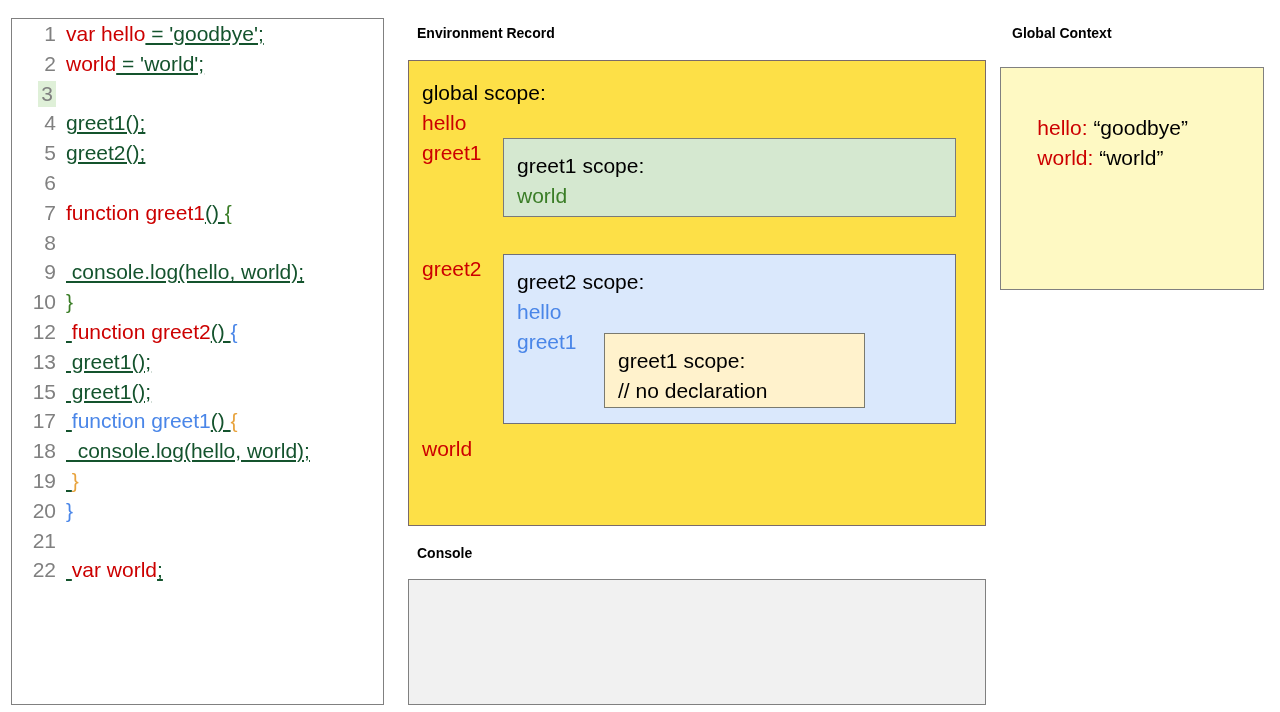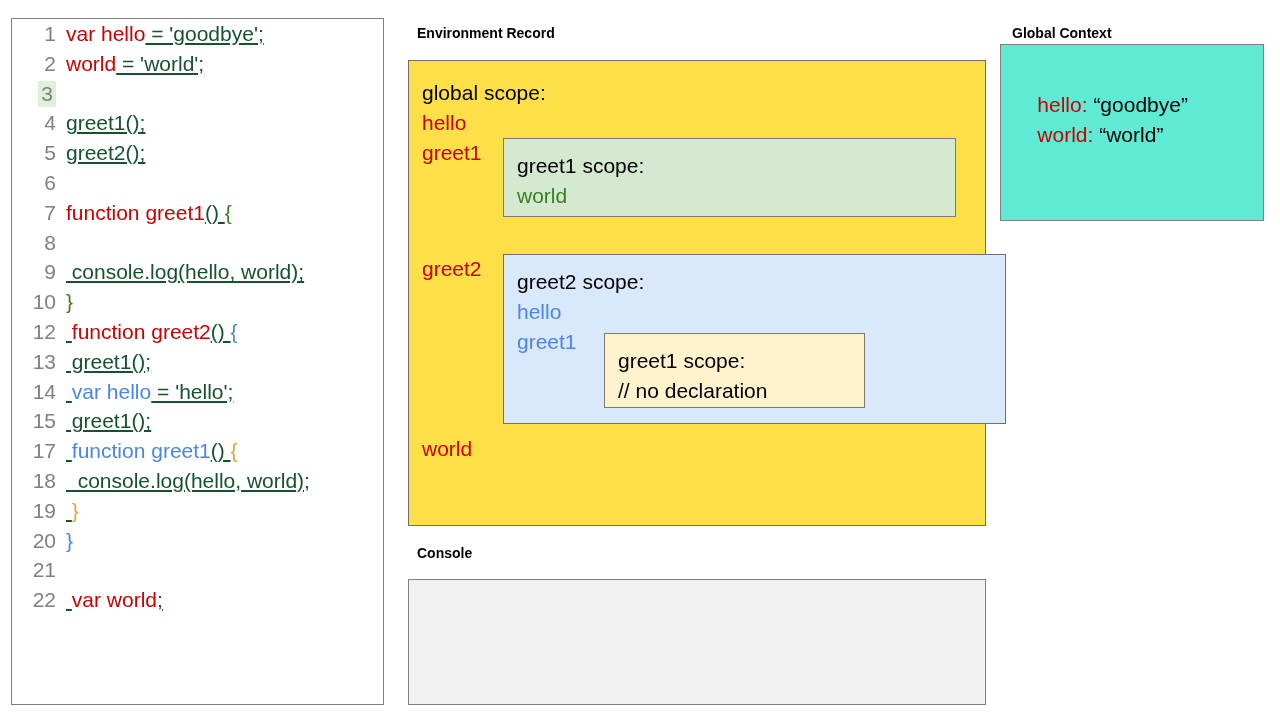--- a/index.html
+++ b/index.html
@@ -109,21 +109,21 @@
     width: 453px;
     height: 79px;
     background: #d5e8d0;
     border: 1px solid #7a7a7a;
     box-sizing: border-box;
   }
   #greet2-scope-box {
     position: absolute;
     left: 94px;
     top: 193px;
-    width: 503px;
+    width: 453px;
     height: 170px;
     background: #dae8fc;
     border: 1px solid #6f6f7a;
     box-sizing: border-box;
   }
   #greet1-inner-box {
     position: absolute;
     left: 100px;
     top: 78px;
     width: 261px;
@@ -171,24 +171,24 @@
     line-height: 30px;
     color: #000000;
     white-space: pre-wrap;
   }
 
   
   #gc-title { left: 1012px; top: 26px; }
   #global-context-box {
     position: absolute;
     left: 1000px;
-    top: 44px;
+    top: 67px;
     width: 264px;
-    height: 177px;
-    background: #5eead4;
+    height: 223px;
+    background: #fef9c3;
     border: 1px solid #808080;
     box-sizing: border-box;
   }
   .gc-row {
     position: absolute;
     left: 13px;
     font-size: 21px;
     line-height: 30px;
     color: #000000;
     white-space: pre;
@@ -207,21 +207,20 @@
     <div class="code-line"><div class="ln ln-hl"><span>3</span></div><div class="code-text"></div></div>
     <div class="code-line"><div class="ln"><span>4</span></div><div class="code-text"><span class="c-black">greet1();</span></div></div>
     <div class="code-line"><div class="ln"><span>5</span></div><div class="code-text"><span class="c-black">greet2();</span></div></div>
     <div class="code-line"><div class="ln"><span>6</span></div><div class="code-text"></div></div>
     <div class="code-line"><div class="ln"><span>7</span></div><div class="code-text"><span class="c-red">function greet1</span><span class="c-black">() </span><span class="c-green">{</span></div></div>
     <div class="code-line"><div class="ln"><span>8</span></div></div>
     <div class="code-line"><div class="ln"><span>9</span></div><div class="code-text"><span class="c-black"> console.log(hello, world);</span></div></div>
     <div class="code-line"><div class="ln"><span>10</span></div><div class="code-text"><span class="c-green">}</span></div></div>
     <div class="code-line"><div class="ln"><span>12</span></div><div class="code-text"><span class="c-black"> </span><span class="c-red">function greet2</span><span class="c-black">() </span><span class="c-blue">{</span></div></div>
     <div class="code-line"><div class="ln"><span>13</span></div><div class="code-text"><span class="c-black"> greet1();</span></div></div>
-    <div class="code-line"><div class="ln"><span>14</span></div><div class="code-text"><span class="c-black"> </span><span class="c-blue">var hello</span><span class="c-black"> = 'hello';</span></div></div>
     <div class="code-line"><div class="ln"><span>15</span></div><div class="code-text"><span class="c-black"> greet1();</span></div></div>
     <div class="code-line"><div class="ln"><span>17</span></div><div class="code-text"><span class="c-black"> </span><span class="c-blue">function greet1</span><span class="c-black">() </span><span class="c-orange">{</span></div></div>
     <div class="code-line"><div class="ln"><span>18</span></div><div class="code-text"><span class="c-black">  console.log(hello, world);</span></div></div>
     <div class="code-line"><div class="ln"><span>19</span></div><div class="code-text"><span class="c-black"> </span><span class="c-orange">}</span></div></div>
     <div class="code-line"><div class="ln"><span>20</span></div><div class="code-text"><span class="c-blue">}</span></div></div>
     <div class="code-line"><div class="ln"><span>21</span></div><div class="code-text"></div></div>
     <div class="code-line"><div class="ln"><span>22</span></div><div class="code-text"><span class="c-black"> </span><span class="c-red">var world</span><span class="c-black">;</span></div></div>
   </div>
 
 <div class="section-title" id="env-title">Environment Record</div>

